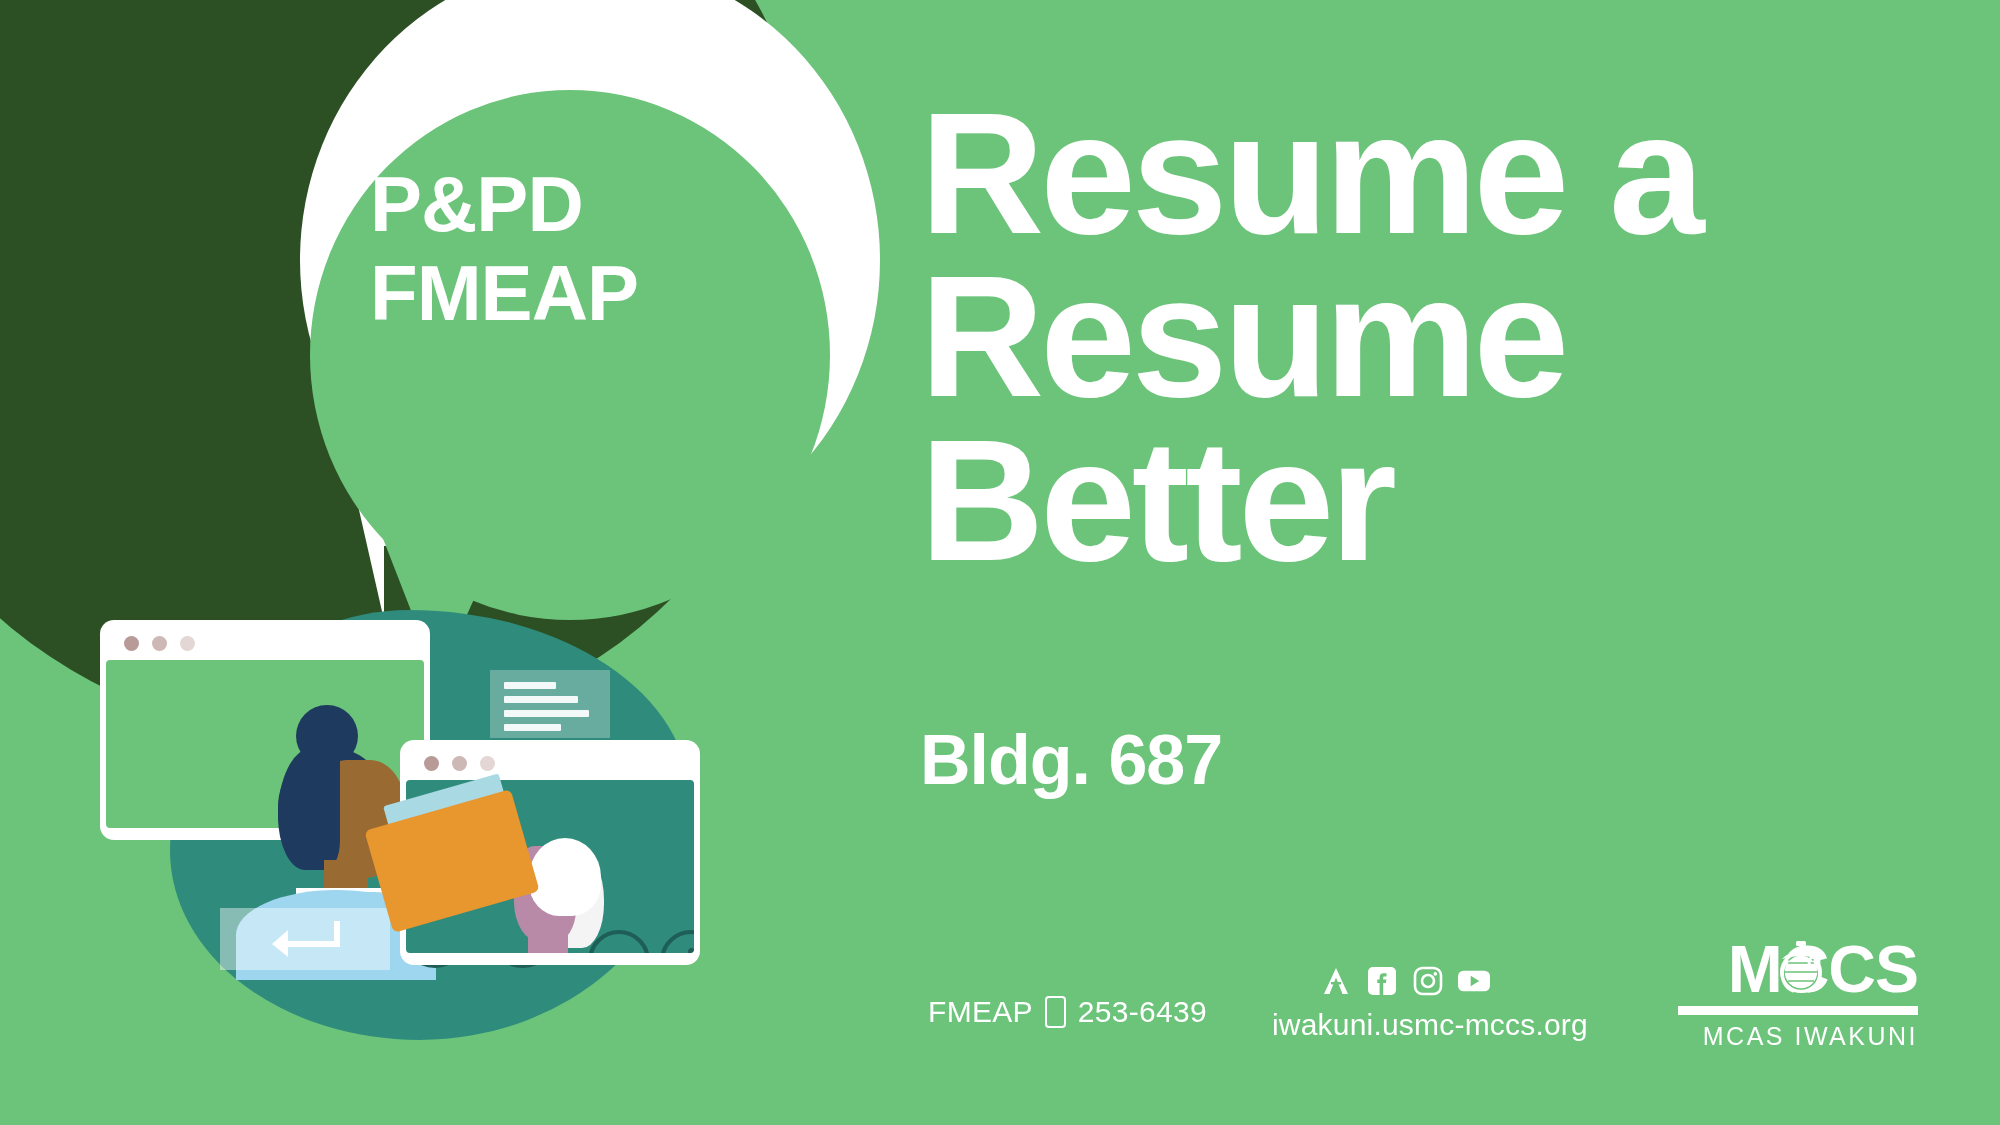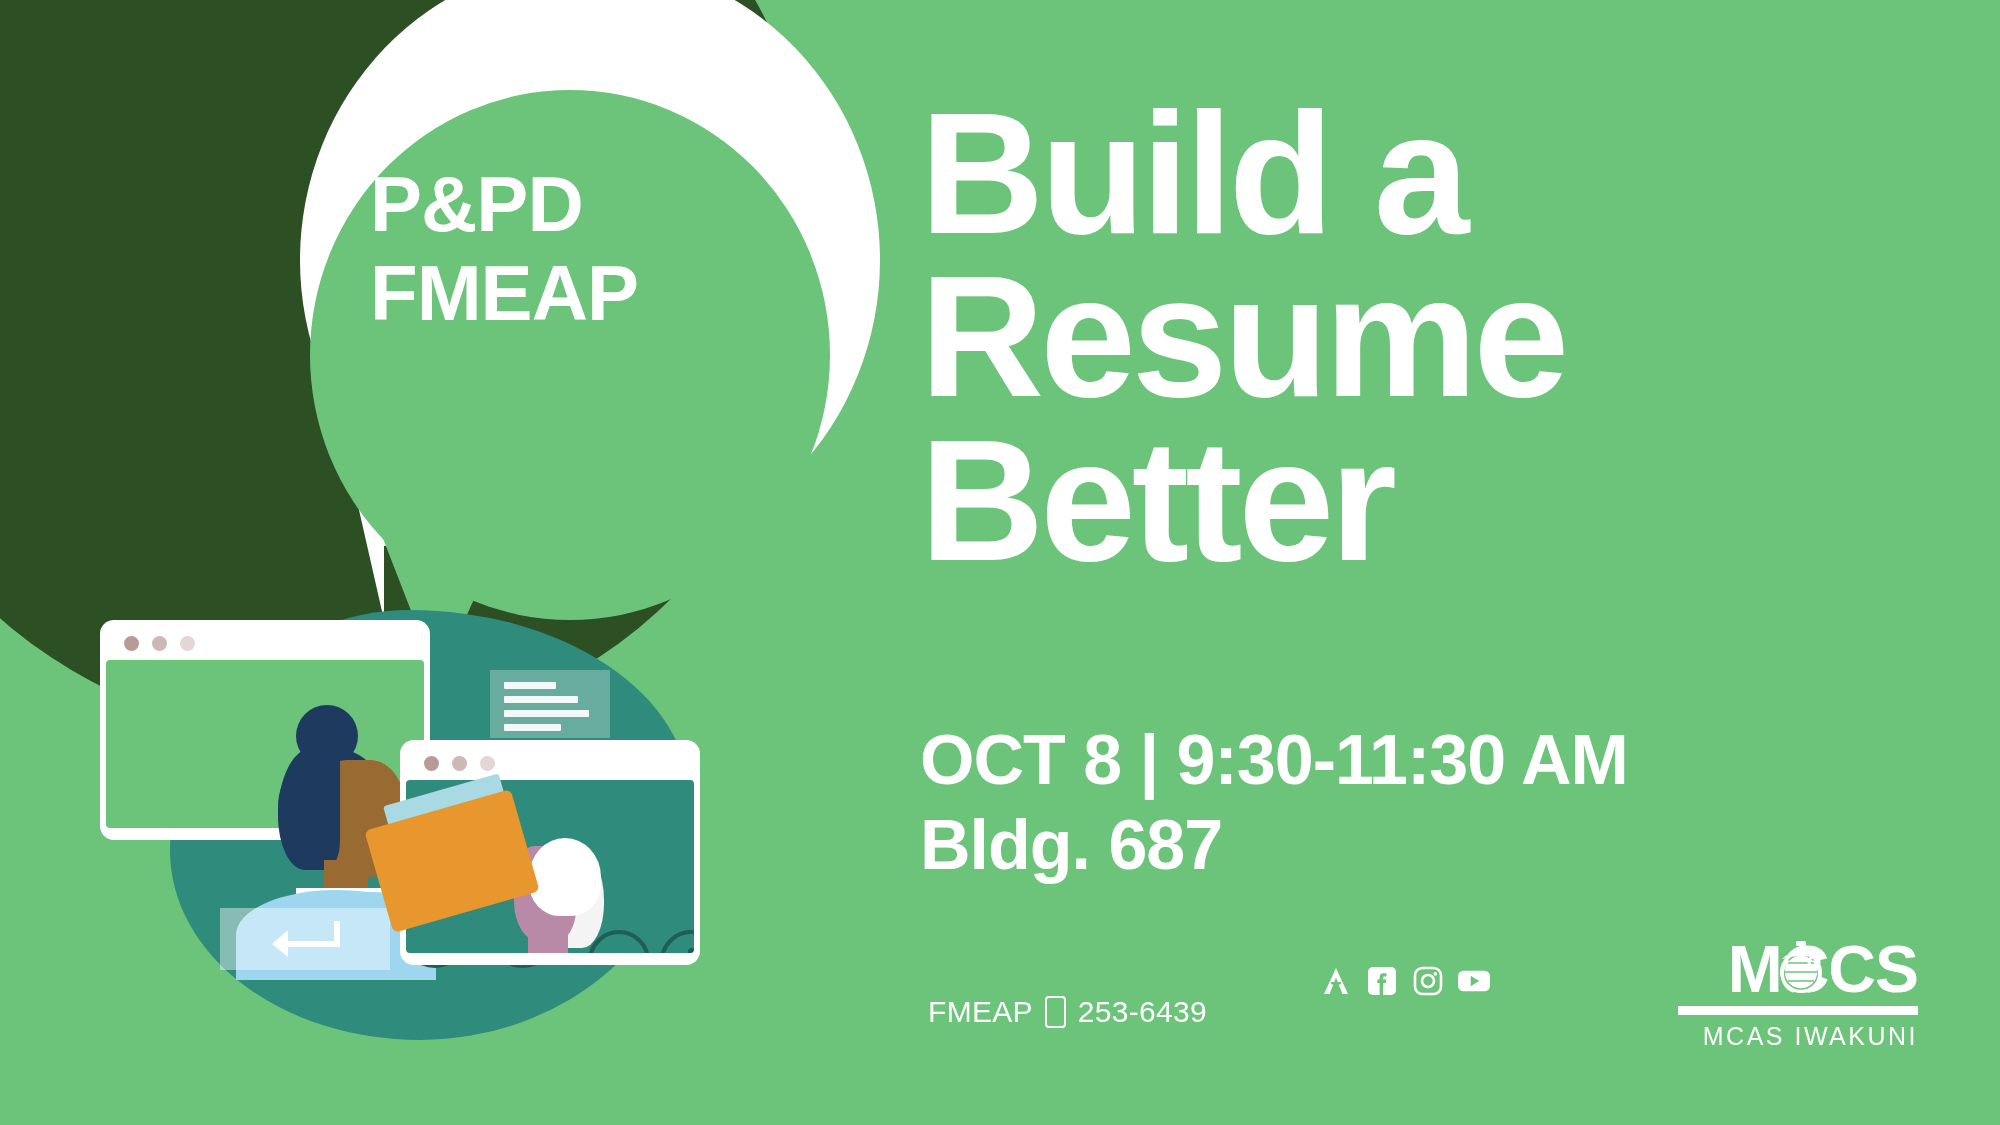--- a/index.html
+++ b/index.html
@@ -240,27 +240,26 @@
           </svg>
         </div>
       </div>
     </div>
 
     <div class="folder-doc"></div>
     <div class="folder-front"></div>
   </div>
 
   <div class="headline">
-    <div>Build a</div>
+    <div>Resume a</div>
     <div>Resume</div>
     <div>Better</div>
   </div>
 
   <div class="when">
-    <div>OCT 8 | 9:30-11:30 AM</div>
     <div>Bldg. 687</div>
   </div>
 
   <div class="foot-phone">
     <span>FMEAP</span>
     <span class="phone-glyph"></span>
     <span>253-6439</span>
   </div>
 
   <div class="socials">
@@ -285,20 +284,21 @@
       </svg>
     </div>
     <div class="soc">
       <svg width="34" height="26" viewBox="0 0 34 26" aria-hidden="true">
         <rect x="0" y="2" width="34" height="22" rx="6" fill="#ffffff"></rect>
         <path d="M13.5 7.5 L22.5 13 L13.5 18.5 Z" fill="#6cc47a"></path>
       </svg>
     </div>
   </div>
 
+  <div class="web">iwakuni.usmc-mccs.org</div>
 
   <div class="mccs">
     <div class="mccs-row">
       <span class="mccs-word">MC</span><span class="mccs-word">CS</span>
       <svg class="ega" viewBox="0 0 62 68" aria-hidden="true">
         <circle cx="31" cy="40" r="21" fill="#ffffff"></circle>
         <circle cx="31" cy="40" r="17" fill="none" stroke="#6cc47a" stroke-width="1.6"></circle>
         <path d="M14 40 h34 M18 31 h26 M18 49 h26" stroke="#6cc47a" stroke-width="1.4" fill="none"></path>
         <path d="M31 19 q-13 1 -19 8 q9 -3 19 -3 q10 0 19 3 q-6 -7 -19 -8 z" fill="#ffffff"></path>
         <rect x="26" y="9" width="10" height="5" rx="1.5" fill="#ffffff"></rect>

